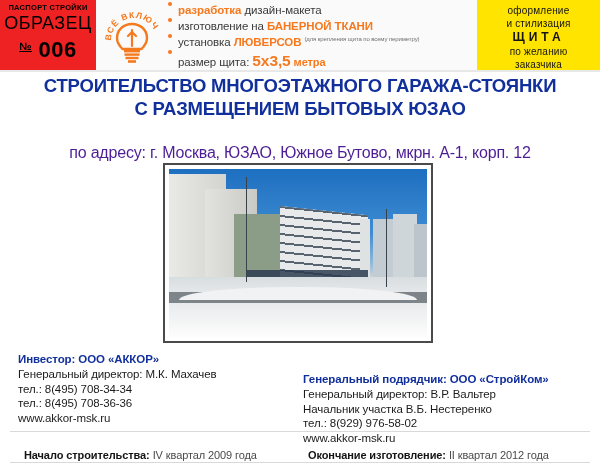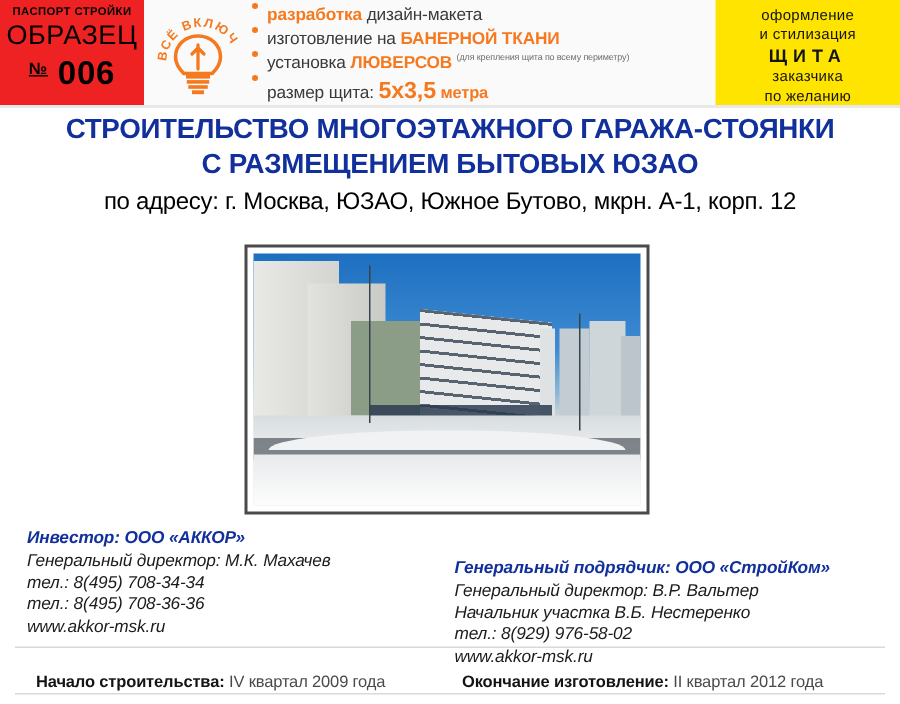--- a/index.html
+++ b/index.html
@@ -169,24 +169,24 @@
   .title-line {
     font-size: 18.5px;
     font-weight: bold;
     color: #12309c;
     line-height: 23px;
     letter-spacing: -0.2px;
     white-space: nowrap;
   }
   .address-line {
     font-size: 16px;
-    color: #000000;
+    color: #4c1d95;
     line-height: 24px;
     letter-spacing: -0.2px;
-    margin-top: 3px;
+    margin-top: 21px;
     white-space: nowrap;
   }
 
   
   .photo-frame {
     position: absolute;
     left: 163px; top: 163px;
     width: 270px;
     height: 180px;
     border: 2px solid #4a4a4a;
@@ -305,21 +305,20 @@
     width: 1px;
     background: #39424a;
   }
 
   
   .contacts {
     position: absolute;
     left: 0; top: 352px;
     width: 556px;
     height: 72px;
-    font-style: italic;
   }
   .contact-col {
     position: absolute;
     top: 0;
   }
   .col-left  { left: 18px;  width: 285px; }
   .col-right { left: 303px; width: 290px; margin-top: 20px; }
   .c-head {
     font-size: 11.5px;
     font-weight: bold;
@@ -429,22 +428,22 @@
         <span class="dot"></span>
         <span class="feat-txt"><span>размер щита: </span><span class="big">5х3,5</span><span class="big-small"> метра</span></span>
       </div>
 
     </div>
 
     <div class="yellow-panel">
       <div class="yp-line">оформление</div>
       <div class="yp-line">и стилизация</div>
       <div class="yp-bold">ЩИТА</div>
+      <div class="yp-line">по желанию</div>
       <div class="yp-line">заказчика</div>
-      <div class="yp-line">по желанию</div>
     </div>
 
   </div>
   <div class="hdr-rule"></div>
 
   <div class="title-block">
     <div class="title-line">СТРОИТЕЛЬСТВО МНОГОЭТАЖНОГО ГАРАЖА-СТОЯНКИ</div>
     <div class="title-line">С РАЗМЕЩЕНИЕМ БЫТОВЫХ ЮЗАО</div>
     <div class="address-line">по адресу: г. Москва, ЮЗАО, Южное Бутово, мкрн. А-1, корп. 12</div>
   </div>

